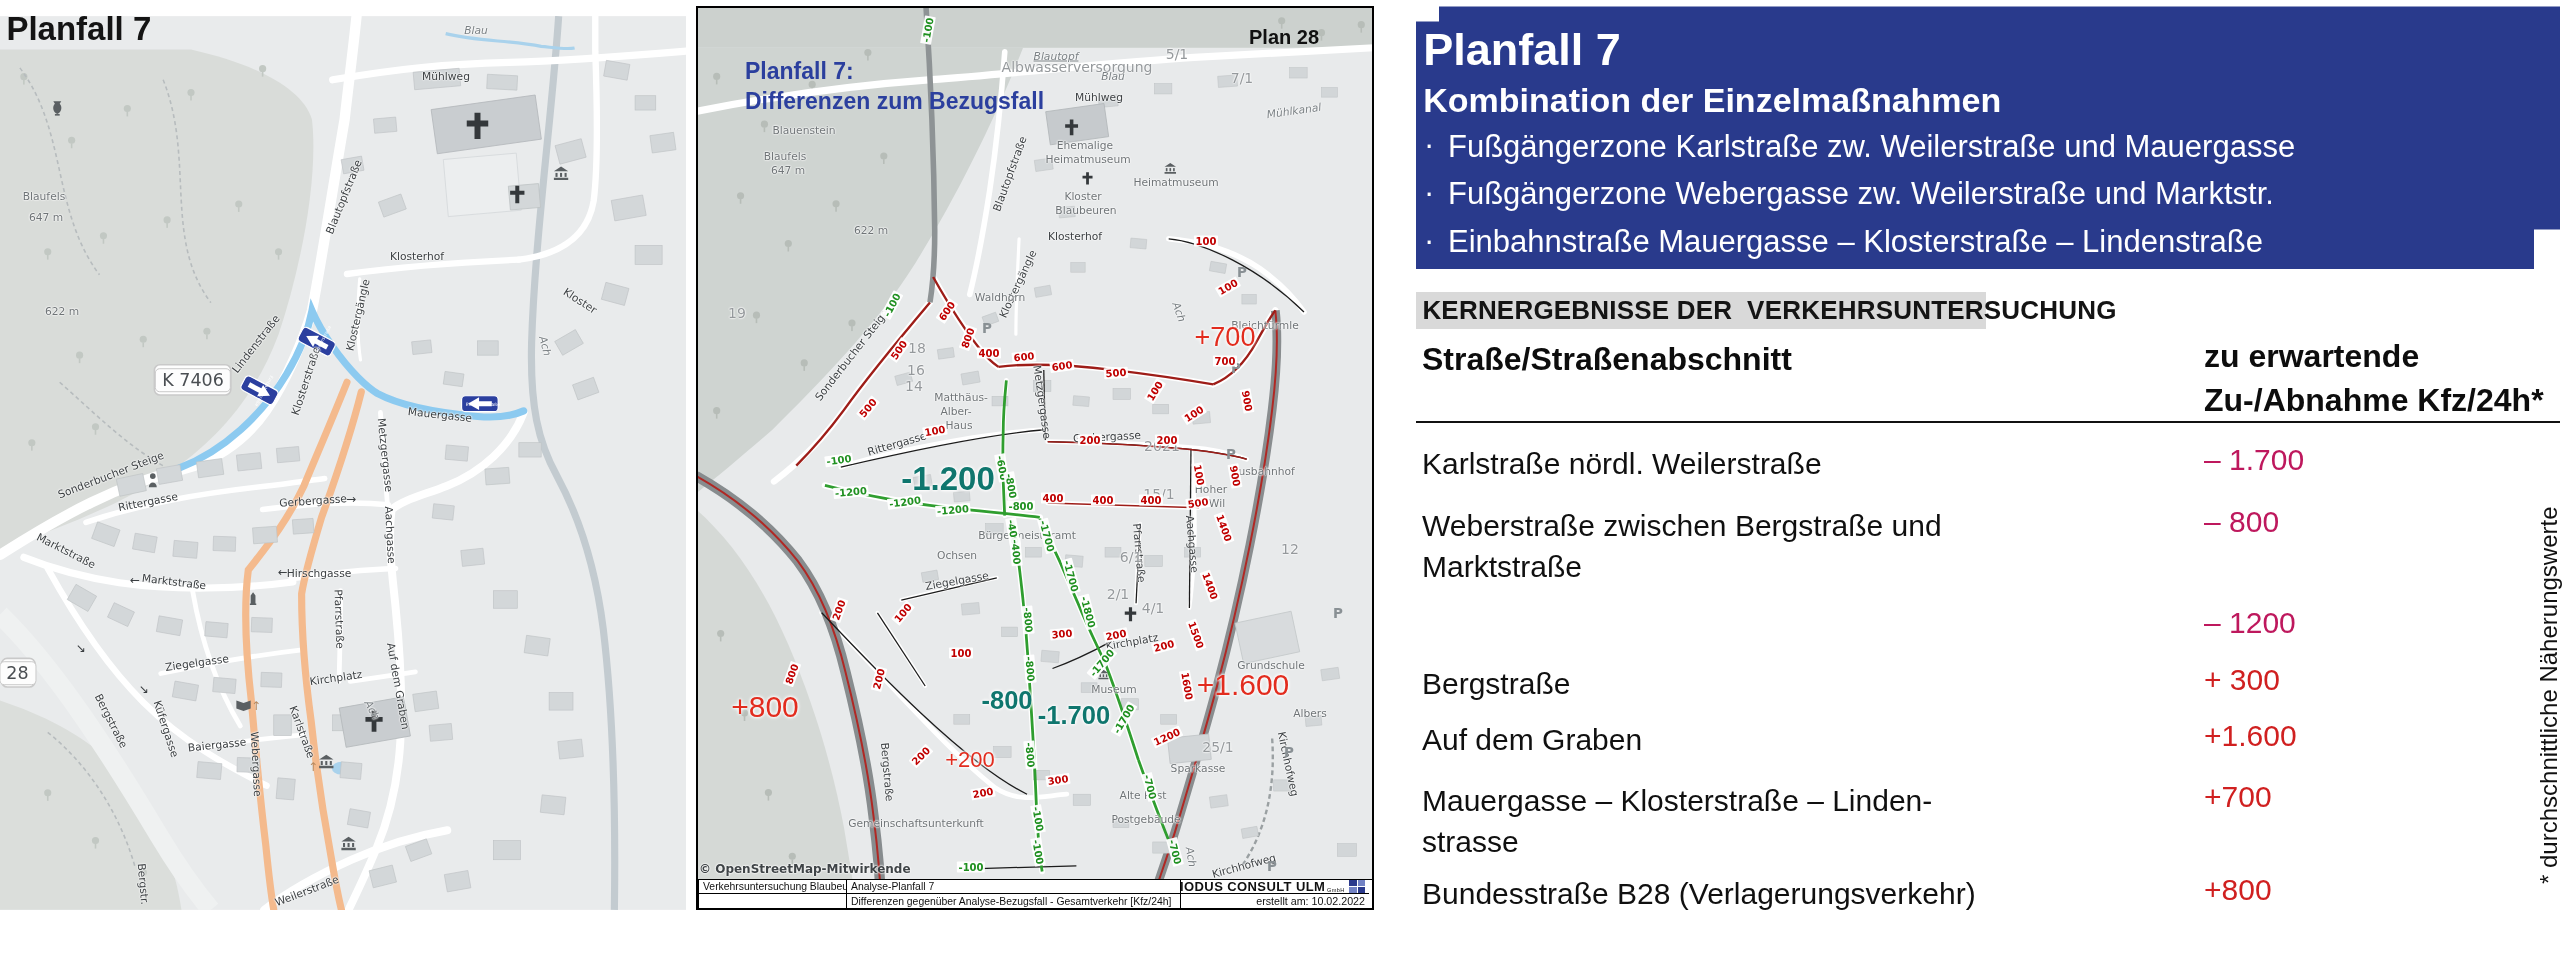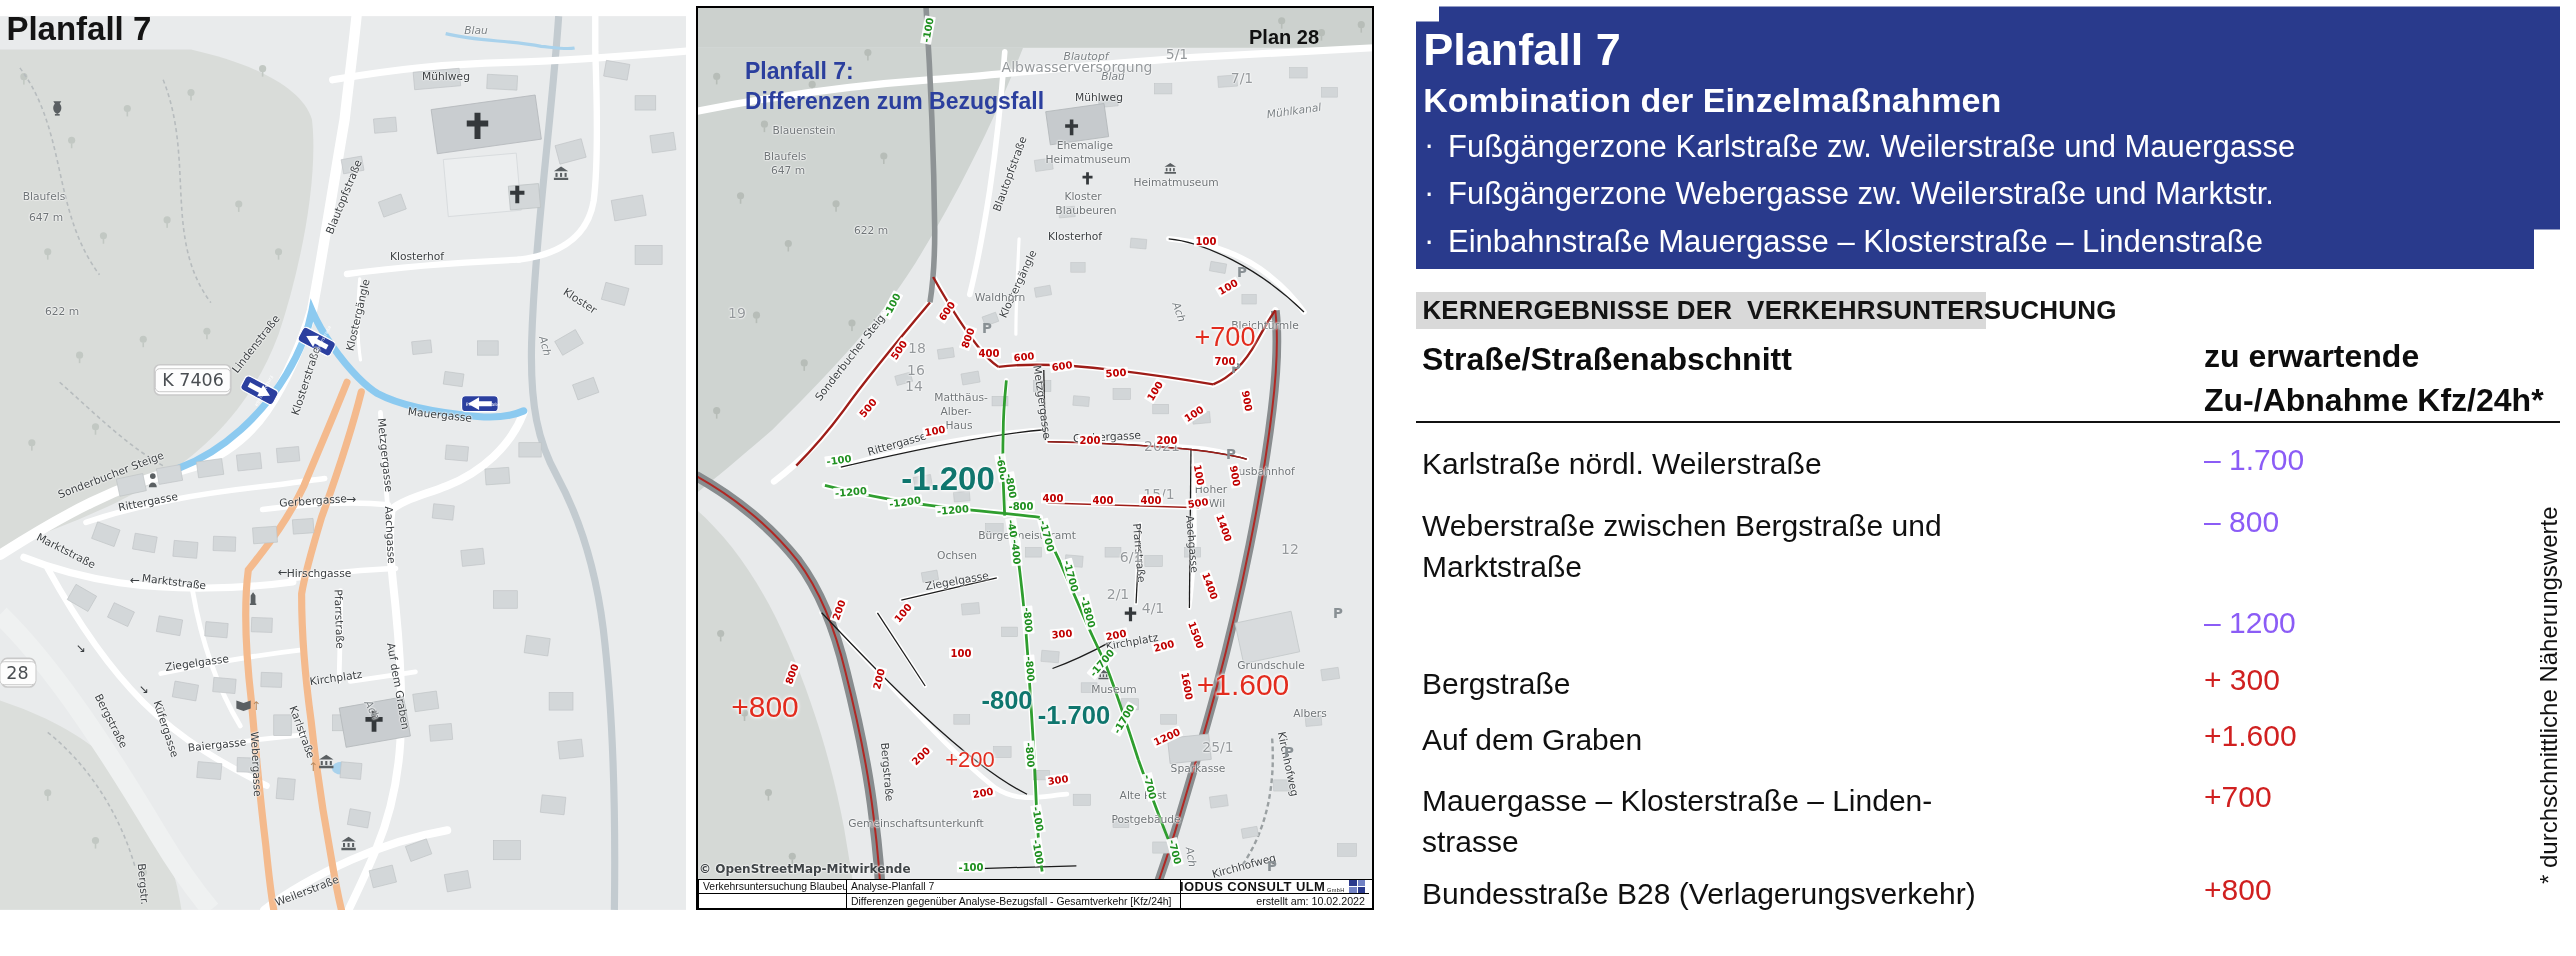--- a/index.html
+++ b/index.html
@@ -61,21 +61,21 @@
   #bluebox .bb-li{position:absolute;left:32px;color:#fff;font-size:31px;font-weight:400;}
   #bluebox .bb-dot{position:absolute;left:8px;color:#fff;font-size:31px;}
   #banner{position:absolute;left:1416px;top:292px;width:570px;height:37px;background:#d9d9d9;z-index:4;
           display:flex;align-items:center;padding-left:6.4px;font-size:26px;font-weight:600;color:#141414;
           white-space:pre;letter-spacing:0.2px;}
   .th{position:absolute;font-size:32px;font-weight:700;color:#0d0d0d;z-index:4;white-space:pre-line;}
   #rule{position:absolute;left:1416px;top:421px;width:1144px;height:2.4px;background:#111;z-index:4;}
   .rname{position:absolute;left:1422px;width:764px;font-size:30px;line-height:41px;color:#101010;
          white-space:pre-line;z-index:4;}
   .rval{position:absolute;left:2204px;font-size:30px;z-index:4;}
-  .rval.neg{color:#8b5cf6;}
+  .rval.neg{color:#be185d;}
   .rval.pos{color:#d02020;}
   #footnote{position:absolute;left:2535px;top:362px;height:522px;width:33px;z-index:4;
             writing-mode:vertical-rl;transform:rotate(180deg);font-size:24px;color:#111;white-space:nowrap;}
 </style>
 </head>
 <body>
 
 <div id="stage" data-interactable="false">
 
   <div id="lm-title" data-interactable="false">Planfall 7</div>
@@ -498,21 +498,21 @@
       <span class="lbl ml orarrow" data-interactable="false" style="left: 313px; top: 767px; transform: translate(-50%, -50%);">↑</span>
       <span class="lbl ml arrow" data-interactable="false" style="left: 81px; top: 648px; transform: translate(-50%, -50%);">↘</span>
       <span class="lbl ml arrow" data-interactable="false" style="left: 144px; top: 689px; transform: translate(-50%, -50%);">↘</span>
       <span class="lbl ml sign" data-interactable="false" style="left: 322px; top: 341px; transform: translate(-50%, -50%) rotate(-62deg);">Einbahnstraße</span>
       <span class="lbl ml sign" data-interactable="false" style="left: 264px; top: 391px; transform: translate(-50%, -50%) rotate(118deg);">Einbahnstraße</span>
       <span class="lbl ml sign" data-interactable="false" style="left: 483px; top: 404px; transform: translate(-50%, -50%);">Einbahnstraße</span>
       <span class="lbl ml gray" data-interactable="false" style="left: 804px; top: 130px; transform: translate(-50%, -50%);">Blauenstein</span>
       <span class="lbl ml gray" data-interactable="false" style="left: 785px; top: 156px; transform: translate(-50%, -50%);">Blaufels</span>
       <span class="lbl ml gray" data-interactable="false" style="left: 788px; top: 170px; transform: translate(-50%, -50%);">647 m</span>
       <span class="lbl ml gray" data-interactable="false" style="left: 871px; top: 230px; transform: translate(-50%, -50%);">622 m</span>
-      <span class="lbl ml it" data-interactable="false" style="left: 1086px; top: 56px; transform: translate(-50%, -50%);">Blautopf</span>
+      <span class="lbl ml it" data-interactable="false" style="left: 1056px; top: 56px; transform: translate(-50%, -50%); text-decoration: underline;">Blautopf</span>
       <span class="lbl ml small" data-interactable="false" style="left: 1077px; top: 67px; transform: translate(-50%, -50%);">Albwasserversorgung</span>
       <span class="lbl ml" data-interactable="false" style="left: 1099px; top: 97px; transform: translate(-50%, -50%);">Mühlweg</span>
       <span class="lbl ml it" data-interactable="false" style="left: 1113px; top: 76px; transform: translate(-50%, -50%);">Blau</span>
       <span class="lbl ml it" data-interactable="false" style="left: 1294px; top: 111px; transform: translate(-50%, -50%) rotate(-8deg);">Mühlkanal</span>
       <span class="lbl ml gray" data-interactable="false" style="left: 1085px; top: 145px; transform: translate(-50%, -50%);">Ehemalige</span>
       <span class="lbl ml gray" data-interactable="false" style="left: 1088px; top: 159px; transform: translate(-50%, -50%);">Heimatmuseum</span>
       <span class="lbl ml gray" data-interactable="false" style="left: 1083px; top: 196px; transform: translate(-50%, -50%);">Kloster</span>
       <span class="lbl ml gray" data-interactable="false" style="left: 1086px; top: 210px; transform: translate(-50%, -50%);">Blaubeuren</span>
       <span class="lbl ml gray" data-interactable="false" style="left: 1176px; top: 182px; transform: translate(-50%, -50%);">Heimatmuseum</span>
       <span class="lbl ml" data-interactable="false" style="left: 1075px; top: 236px; transform: translate(-50%, -50%);">Klosterhof</span>

